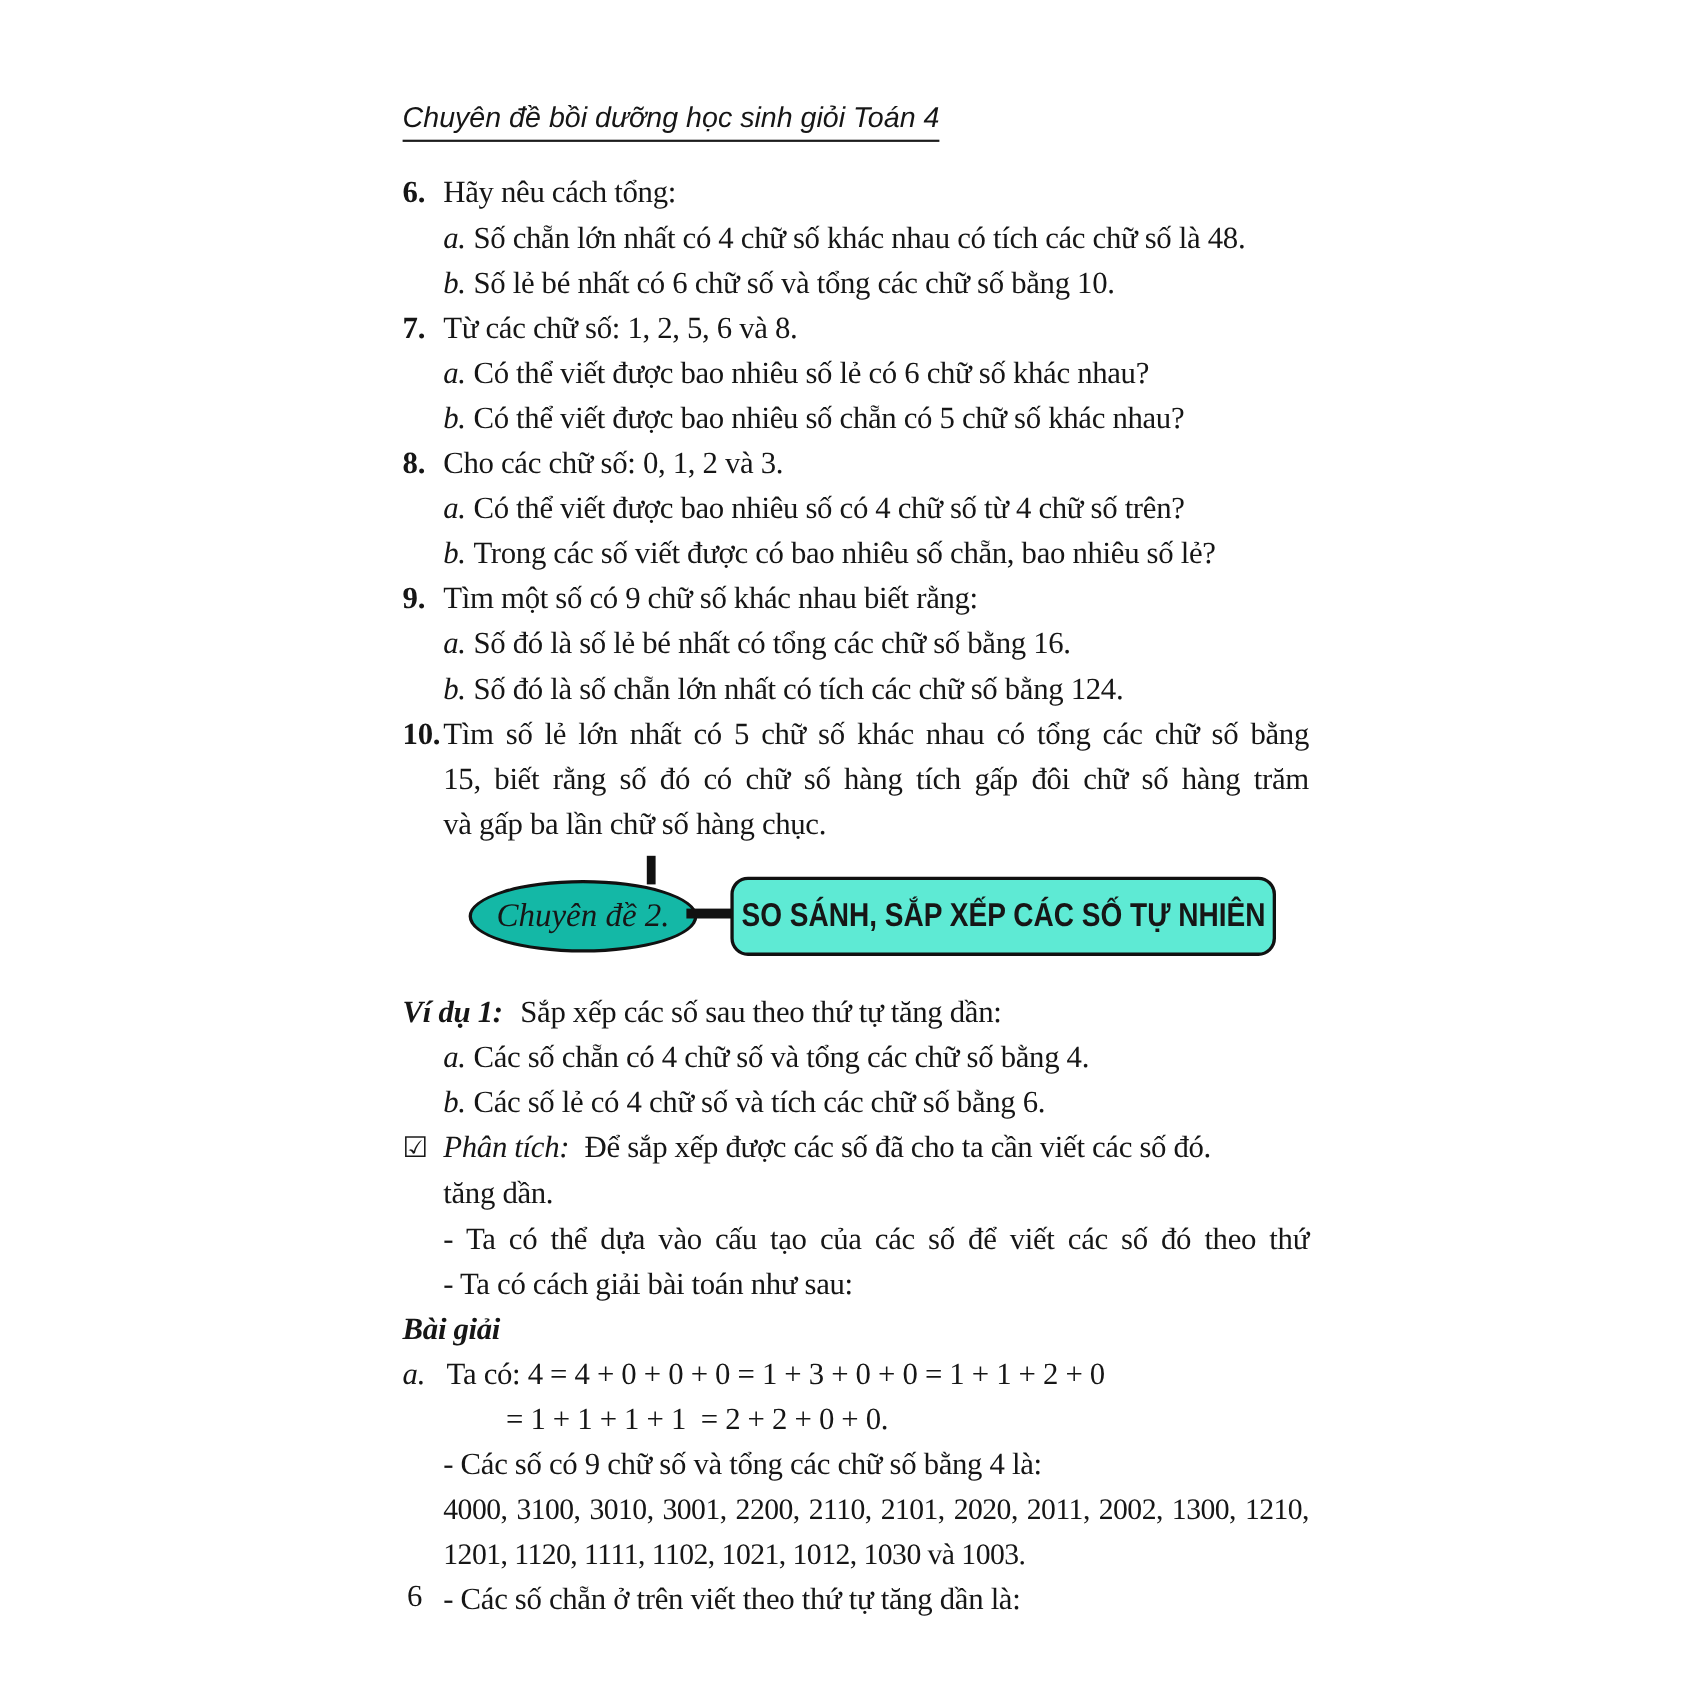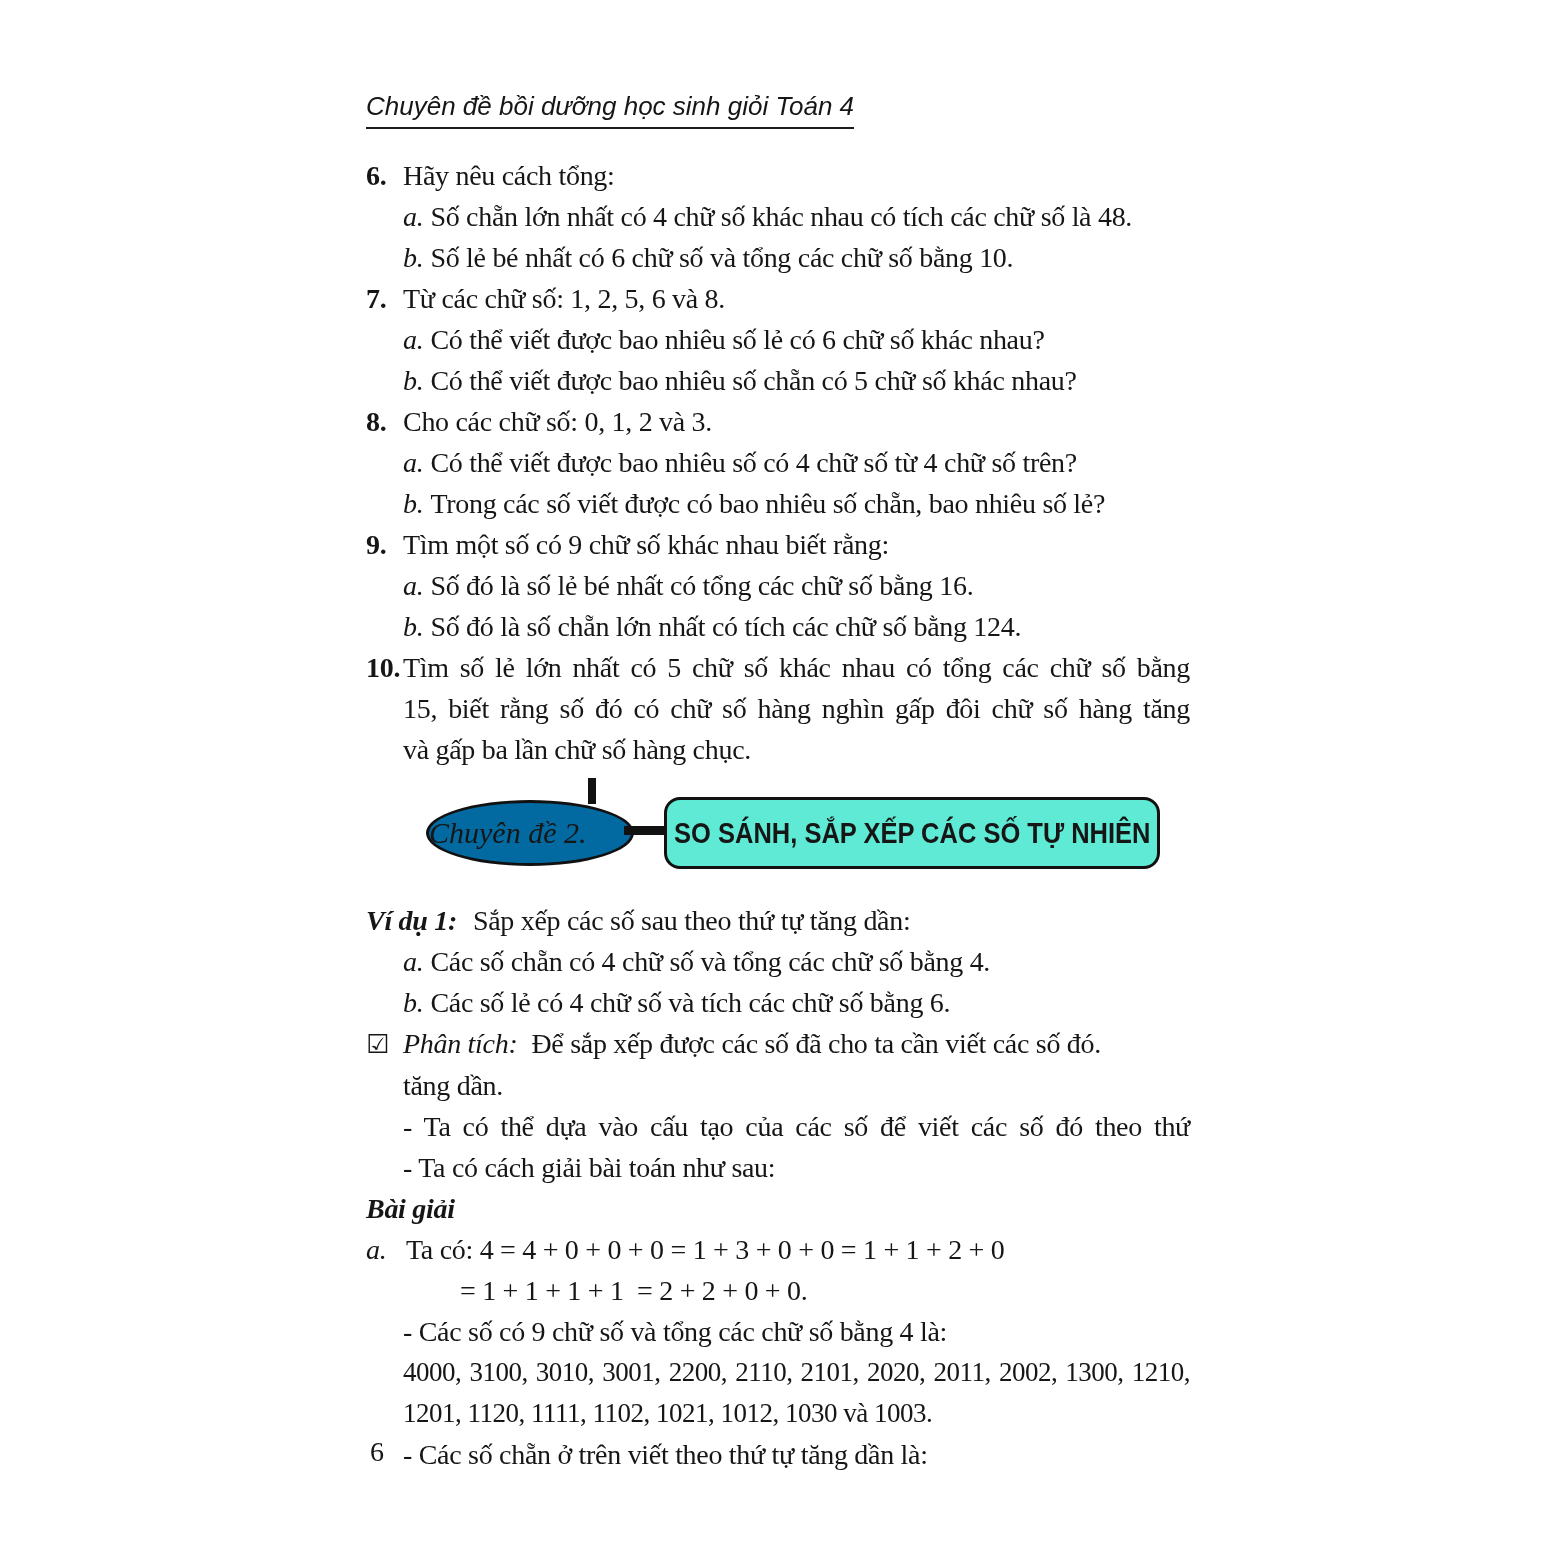--- a/index.html
+++ b/index.html
@@ -46,22 +46,22 @@
   }
   .ilabel { font-style:italic; margin-right:14px; }
   .blabel { font-weight:700; font-style:italic; margin-right:16px;text-align:center; }
   
   .diagram { position:relative; margin-top:8px; height:108px; }
   .tick { position:absolute; left:222px; top:0; width:8px; height:26px; background:#111; }
   .ellipse {
     position:absolute; left:60px; top:22px;
     width:202px; height:60px;
     border:3px solid #111; border-radius:50%;
-    display:flex; align-items:center; 
-    background:#0369a1;
+    display:flex; align-items:center; justify-content:center;
+    background:#14b8a6;
   }
   .ellipse-label { font-style:italic; font-size:30px; letter-spacing:0; }
   .connector { position:absolute; left:258px; top:48px; width:46px; height:9px; background:#111; }
   .topic-box {
     position:absolute; left:298px; top:19px;
     width:490px; height:66px;
     border:3px solid #111; border-radius:16px;
     display:flex; align-items:center; justify-content:center;
     background:#5eead4;
   }
@@ -127,21 +127,21 @@
         <span class="slabel">a.</span><span>Số đó là số lẻ bé nhất có tổng các chữ số bằng 16.</span>
       </div>
       <div class="row sub">
         <span class="slabel">b.</span><span>Số đó là số chẵn lớn nhất có tích các chữ số bằng 124.</span>
       </div>
 
       <div class="row stretch">
         <span class="num">10.</span><span>Tìm số lẻ lớn nhất có 5 chữ số khác nhau có tổng các chữ số bằng</span>
       </div>
       <div class="row sub stretch">
-        <span>15, biết rằng số đó có chữ số hàng nghìn gấp đôi chữ số hàng tăng</span>
+        <span>15, biết rằng số đó có chữ số hàng tích gấp đôi chữ số hàng trăm</span>
       </div>
       <div class="row sub">
         <span>và gấp ba lần chữ số hàng chục.</span>
       </div>
     </div>
 
     <div class="diagram">
       <div class="tick"></div>
       <div class="ellipse">
         <span class="ellipse-label">Chuyên đề 2.</span>

